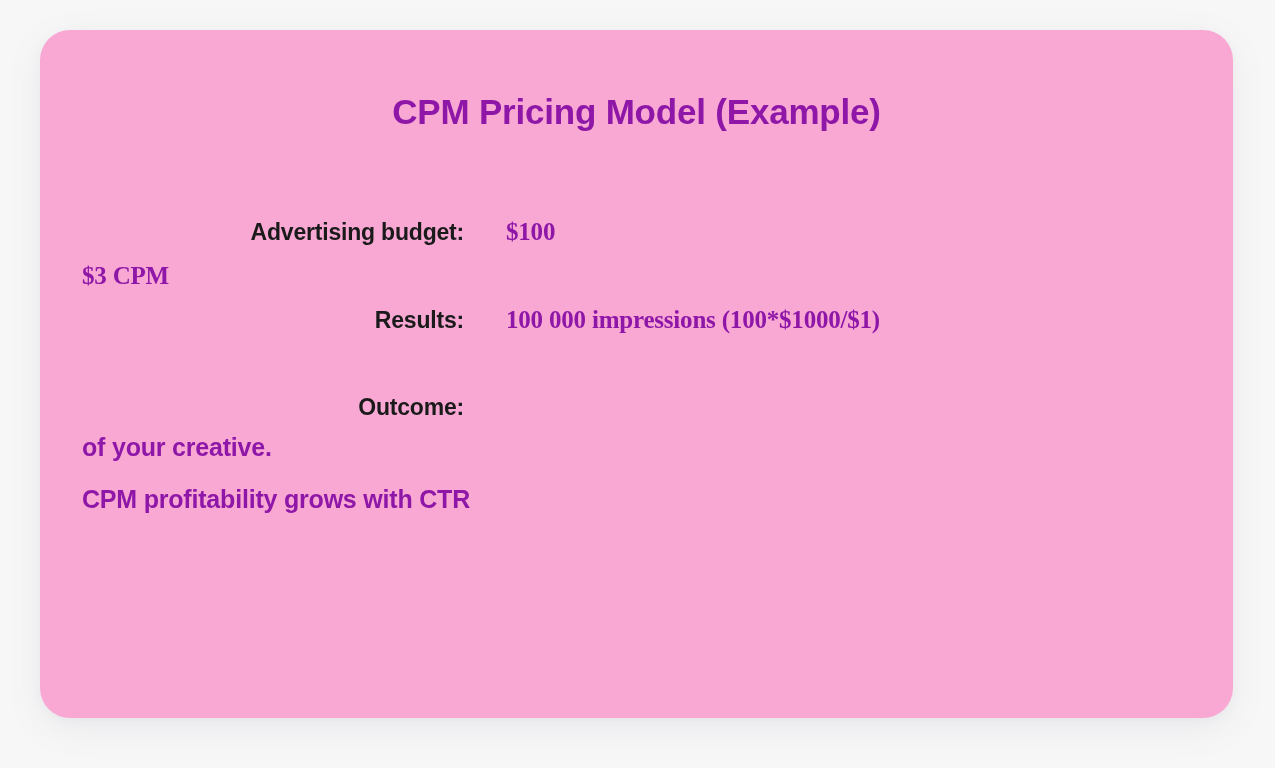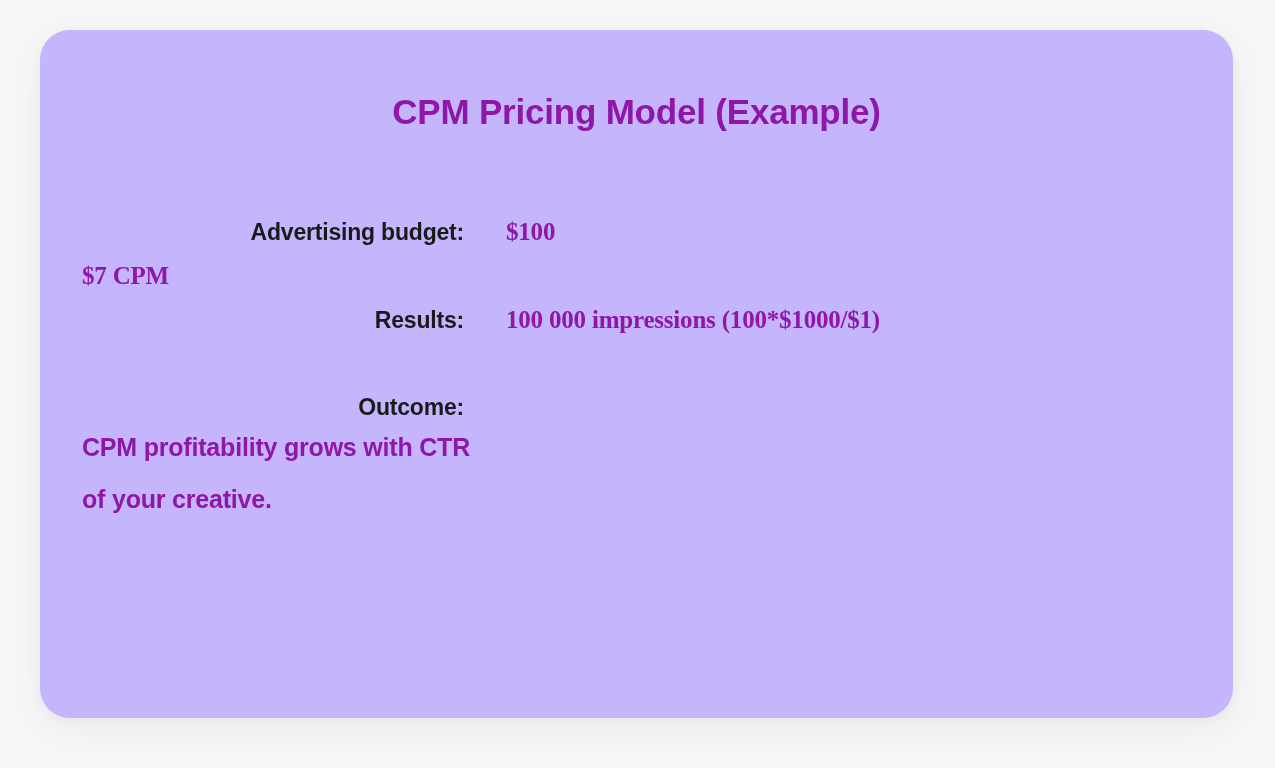--- a/index.html
+++ b/index.html
@@ -17,21 +17,21 @@
     position: relative;
     width: 1275px;
     height: 768px;
   }
   .card {
     position: absolute;
     left: 40px;
     top: 30px;
     width: 1193px;
     height: 688px;
-    background: #c4b5fd;
+    background: #f9a8d4;
     border-radius: 30px;
     box-shadow: 0 10px 34px rgba(120, 120, 130, 0.10),
                 0 2px 10px rgba(120, 120, 130, 0.05);
     box-sizing: border-box;
   }
   .title {
     position: absolute;
     left: 0;
     top: 62px;
     width: 1193px;
@@ -110,32 +110,32 @@
     <div class="title">CPM Pricing Model (Example)</div>
 
     <div class="rows">
 
       <div class="row">
         <div class="label">Advertising budget:</div>
         <div class="value">$100</div>
       </div>
 
       <div class="row">
-        <div class="value">$7 CPM</div>
+        <div class="value">$3 CPM</div>
       </div>
 
       <div class="row">
         <div class="label">Results:</div>
         <div class="value">100 000 impressions (100*$1000/$1)</div>
       </div>
 
 
       <div class="outcome-row">
         <div class="label">Outcome:</div>
         <div class="outcome-value">
+          <span class="line">of your creative.</span>
           <span class="line">CPM profitability grows with CTR</span>
-          <span class="line">of your creative.</span>
         </div>
       </div>
 
     </div>
   </div>
 </div>
 
 </body></html>

